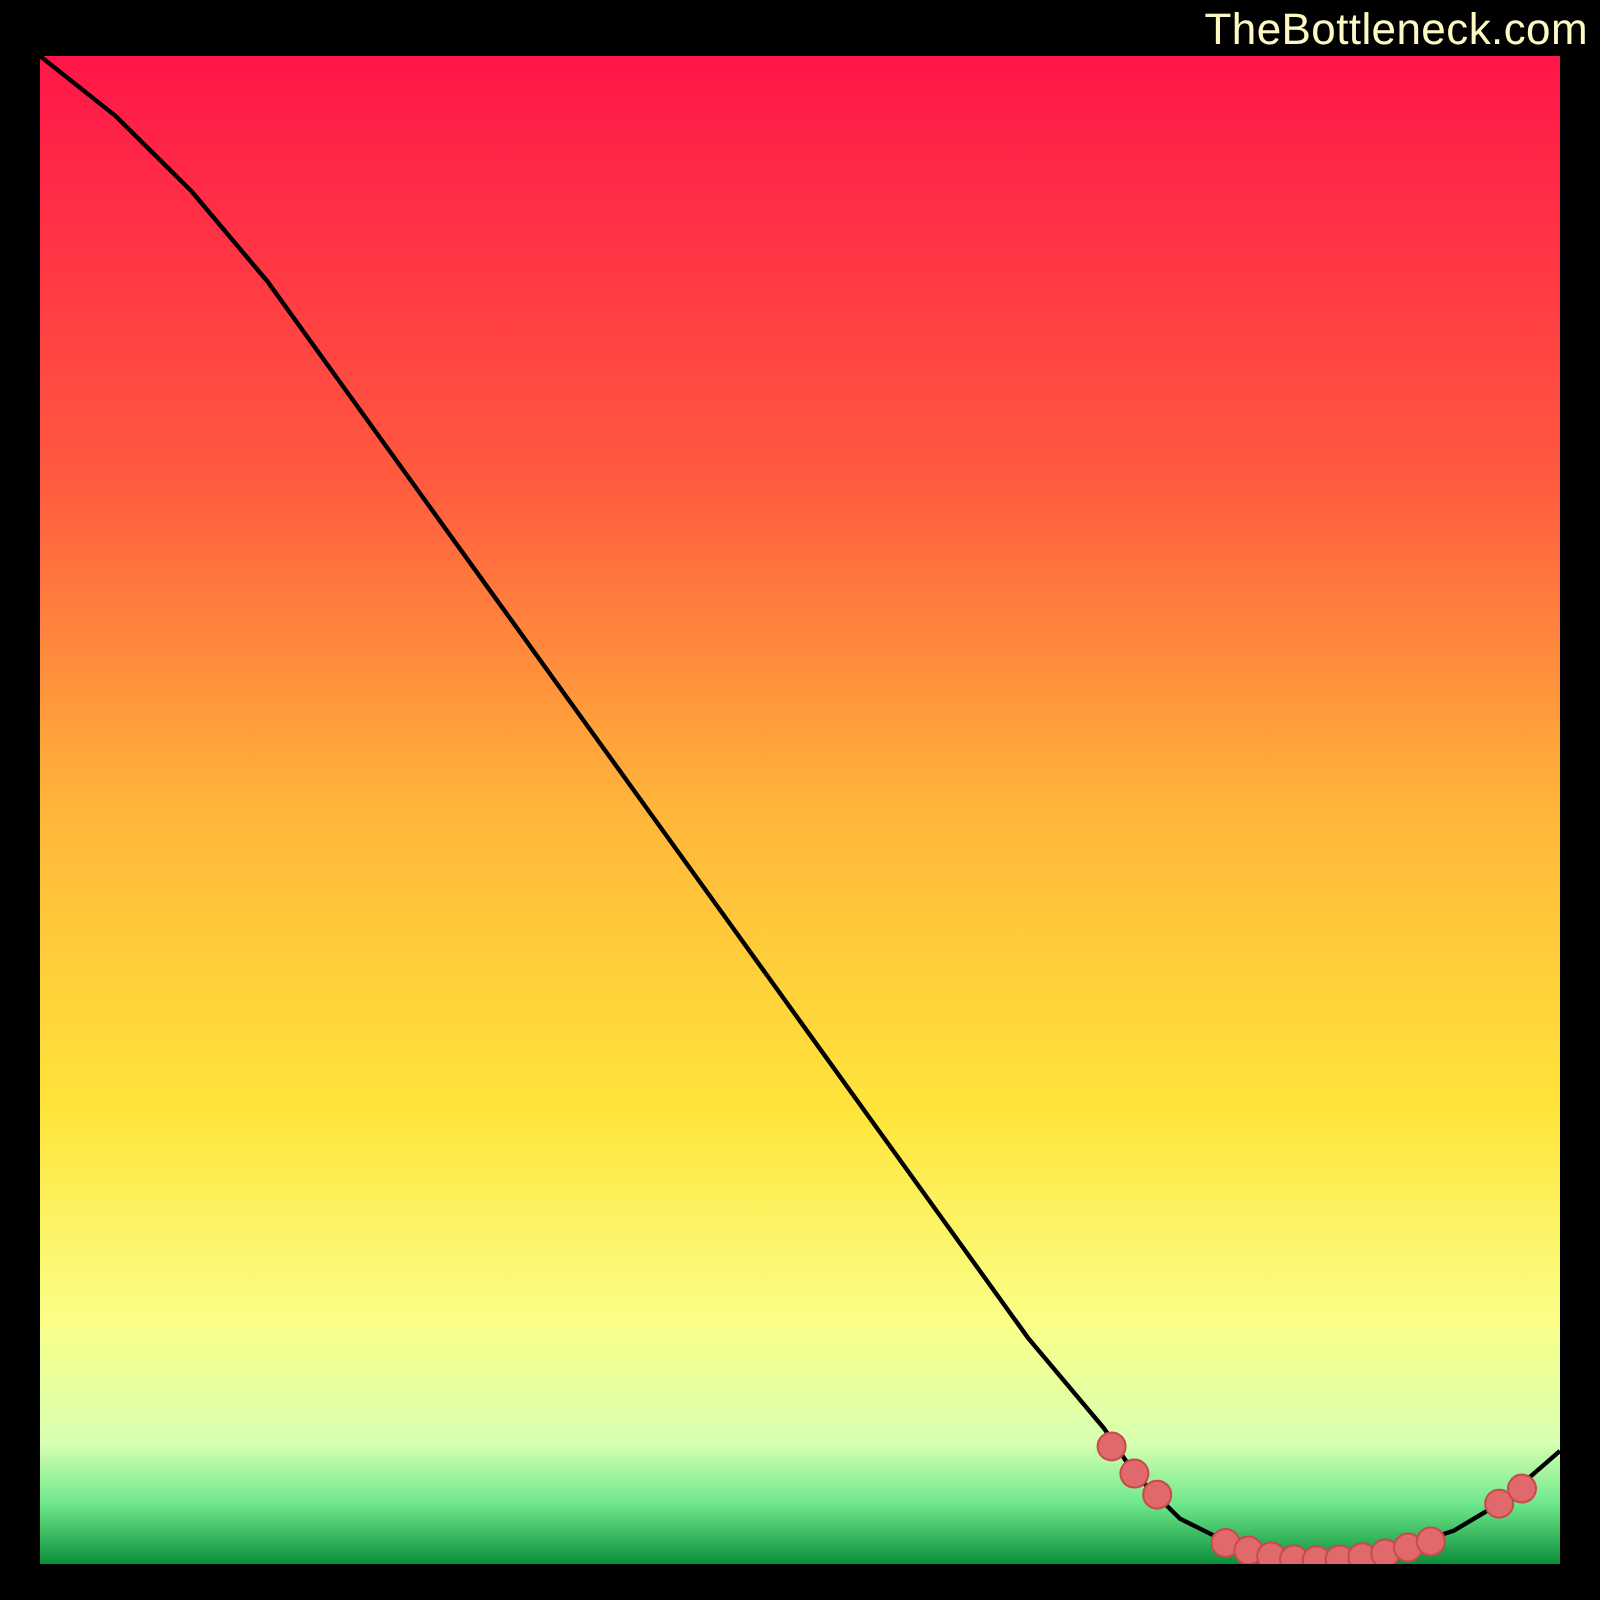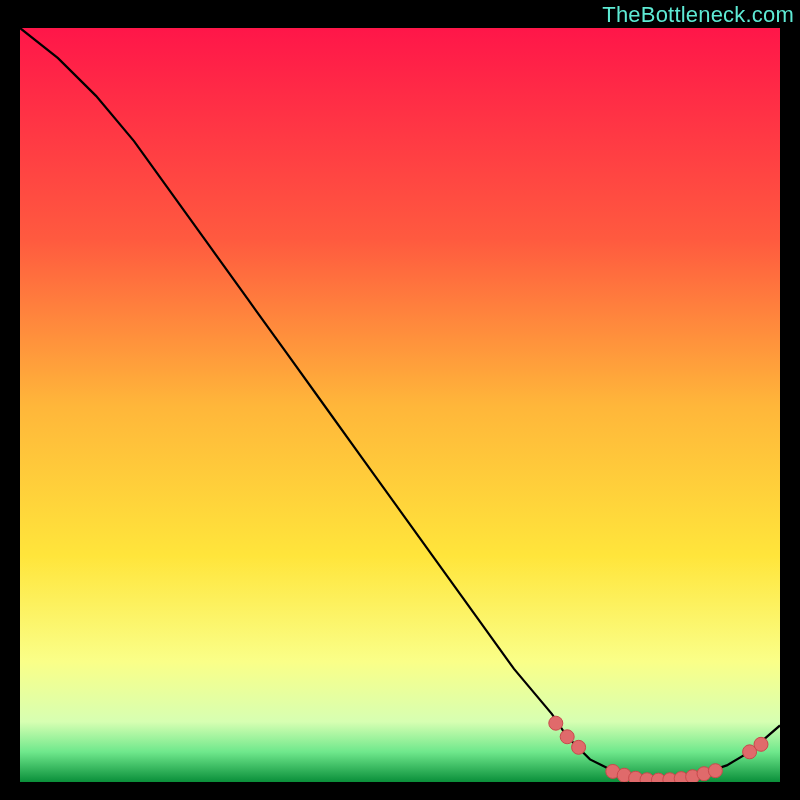--- a/index.html
+++ b/index.html
@@ -14,21 +14,21 @@
   .frame {
     position: relative;
     width: 800px;
     height: 800px;
     background: #000;
   }
   .watermark {
     position: absolute;
     top: 2px;
     right: 6px;
-    color: #5eead4;
+    color: #fef9c3;
     font-size: 22px;
     font-weight: 500;
     letter-spacing: 0.2px;
     z-index: 10;
   }
   .plot-wrap {
     position: absolute;
     left: 20px;
     top: 28px;
     width: 760px;

